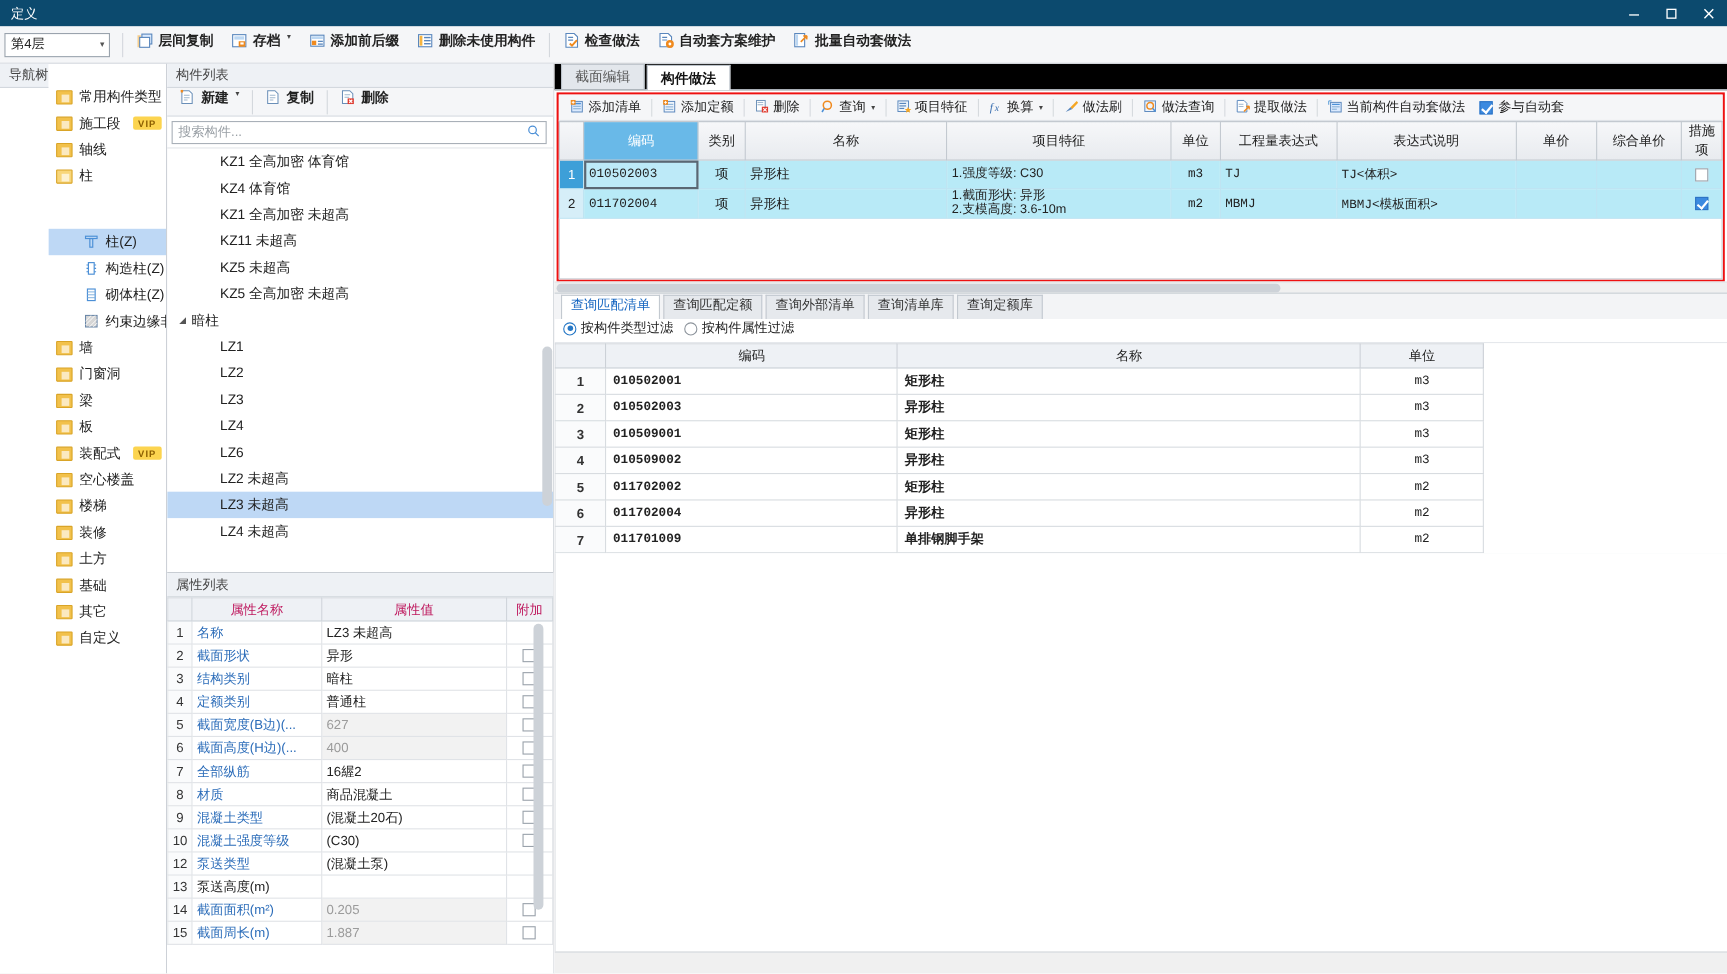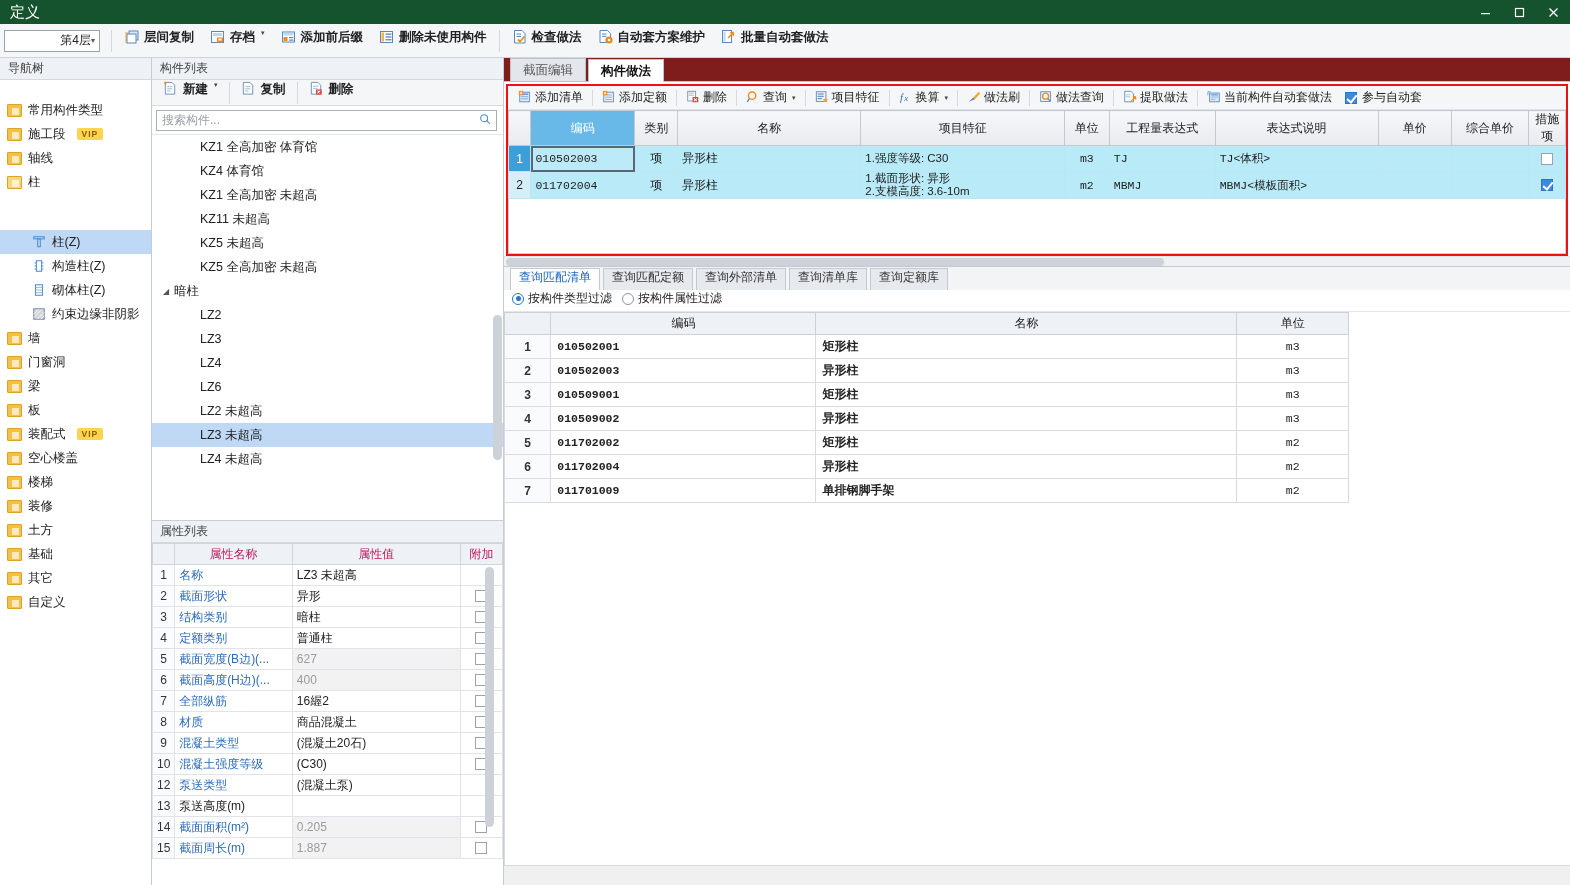--- a/index.html
+++ b/index.html
@@ -5,54 +5,54 @@
   * { box-sizing: border-box; margin:0; padding:0; }
   html,body { width:1570px; height:885px; overflow:hidden; }
   body {
     font-family: "Liberation Sans","DejaVu Sans",sans-serif;
     font-size: 12px;
     color:#222;
     background:#f0f0f0;
   }
   
   .titlebar{
-    height:24px; background:#14532d; color:#fff;
+    height:24px; background:#0c4a6e; color:#fff;
     display:flex; align-items:center; padding-left:10px;
-    font-size:15px;
+    font-size:12px;
   }
   .titlebar .tb-title{ flex:0 0 auto; }
   .titlebar .tb-spacer{ flex:1 1 auto; }
   .win-btn{ width:34px; height:24px; display:flex; align-items:center; justify-content:center; color:#fff; font-size:12px;}
   
   .maintoolbar{
     height:34px; background:#f5f6f8; border-bottom:1px solid #cfd4da;
     display:flex; align-items:center; padding:0 4px; gap:2px;
   }
   .combo{
     width:96px; height:22px; border:1px solid #9aa3ad; background:#fff;
     display:flex; align-items:center; padding:0 2px 0 5px; font-size:12px; margin-right:6px;
   }
-  .combo .cv{ flex:1;text-align:right; }
+  .combo .cv{ flex:1; }
   .combo .carrow{ font-size:8px; color:#555; padding-right:2px;}
   .tbsep{ width:1px; height:22px; background:#d4d8dd; margin:0 3px; }
   .tbtn{
     display:flex; align-items:flex-start; height:26px; padding:0 6px; gap:4px;
     border:1px solid transparent; border-radius:2px; white-space:nowrap;
     font-size:12.5px; color:#222;font-weight:bold;
   }
   .ico{ width:16px;height:16px; display:inline-block; flex:0 0 16px; position:relative;}
   .caret{ font-size:7px; color:#444; margin-left:2px; }
   
   .workspace{ display:flex; height:calc(885px - 24px - 34px); }
   .panel-hd{
     height:22px; background:#eef1f5; border-bottom:1px solid #d3d8de;
     display:flex; align-items:center; padding-left:8px; color:#444; font-size:12px;
   }
   
-  .navtree{ width:152px; background:#fff; border-right:1px solid #c8cdd3; display:flex; flex-direction:column;}
+  .navtree{ width:152px; background:#fff; border-right:1px solid #c8cdd3; display:flex; flex-direction:row;}
   .navlist{ flex:1; overflow:hidden; padding-top:18px; }
   .navrow{ height:24px; display:flex; align-items:center; padding-left:7px; gap:6px; font-size:12.5px; white-space:nowrap;}
   .navrow.child{ padding-left:32px; }
   .navrow.sel{ background:#bed8f5;margin-top:36px; }
   .folder{ width:15px;height:13px;background:#f2c14b;border:1px solid #d9a427;border-radius:1px;position:relative;flex:0 0 15px;}
   .folder:after{content:"";position:absolute;left:4px;top:3px;width:7px;height:7px;background:#fff;opacity:.65;}
   .folder.open{ background:#f8d67a; }
   .vip{
     background:#fcd44f;color:#8a5d00;font-size:8.5px;font-weight:bold;
     padding:1px 5px;border-radius:2px;letter-spacing:1px;margin-left:5px;
@@ -89,21 +89,21 @@
   td.pname.plain{ color:#222; }
   td.pval{ padding-left:6px;}
   td.pval.grey{ color:#9b9b9b; background:#f2f2f2;}
   td.attach{ text-align:center;}
   .cb{ width:12px;height:12px;border:1px solid #9aa2ab;background:#fff;display:inline-block;vertical-align:-2px;}
   .cb.on{ background:#3c8ae0; border-color:#2e74c4; position:relative;}
   .cb.on:after{content:"";position:absolute;left:3px;top:0px;width:4px;height:8px;border:solid #fff;border-width:0 2px 2px 0;transform:rotate(40deg);}
   .prop-scroll{position:absolute;right:9px;width:9px;background:#cdd2d8;border-radius:5px;}
   
   .rightcol{ flex:1; display:flex; flex-direction:column; background:#fff; overflow:hidden;}
-  .tabstrip{ height:24px; background:#7f1d1d; border-bottom:1px solid #bcc3ca; display:flex; align-items:flex-end; padding-left:6px; }
+  .tabstrip{ height:24px; background:#000000; border-bottom:1px solid #bcc3ca; display:flex; align-items:flex-end; padding-left:6px; }
   .tab{
     height:23px; padding:0 12px; display:flex; align-items:center; font-size:12.5px;
     border:1px solid #bcc3ca; border-bottom:none; background:#e3e7ec; color:#555; margin-right:2px;
   }
   .tab.active{ background:#fff; color:#111; font-weight:bold; position:relative; top:1px; }
   .redbox{ border:2px solid #ee1111; margin:2px 2px 0 2px; }
   .act-toolbar{
     height:24px; background:#f5f6f8; display:flex; align-items:center; gap:1px; padding-left:4px;
     border-bottom:1px solid #dfe3e8; overflow:hidden;
   }
@@ -449,20 +449,25 @@
             </div>
           </div>
           <div class="crow group">
             <div class="crow-inner">
               <span class="tri">◢</span>
               <span class="ctext">暗柱</span>
             </div>
           </div>
           <div class="crow">
             <div class="crow-inner">
+              <span class="ctext">LZ1</span>
+            </div>
+          </div>
+          <div class="crow">
+            <div class="crow-inner">
               <span class="ctext">LZ2</span>
             </div>
           </div>
           <div class="crow">
             <div class="crow-inner">
               <span class="ctext">LZ3</span>
             </div>
           </div>
           <div class="crow">
             <div class="crow-inner">

